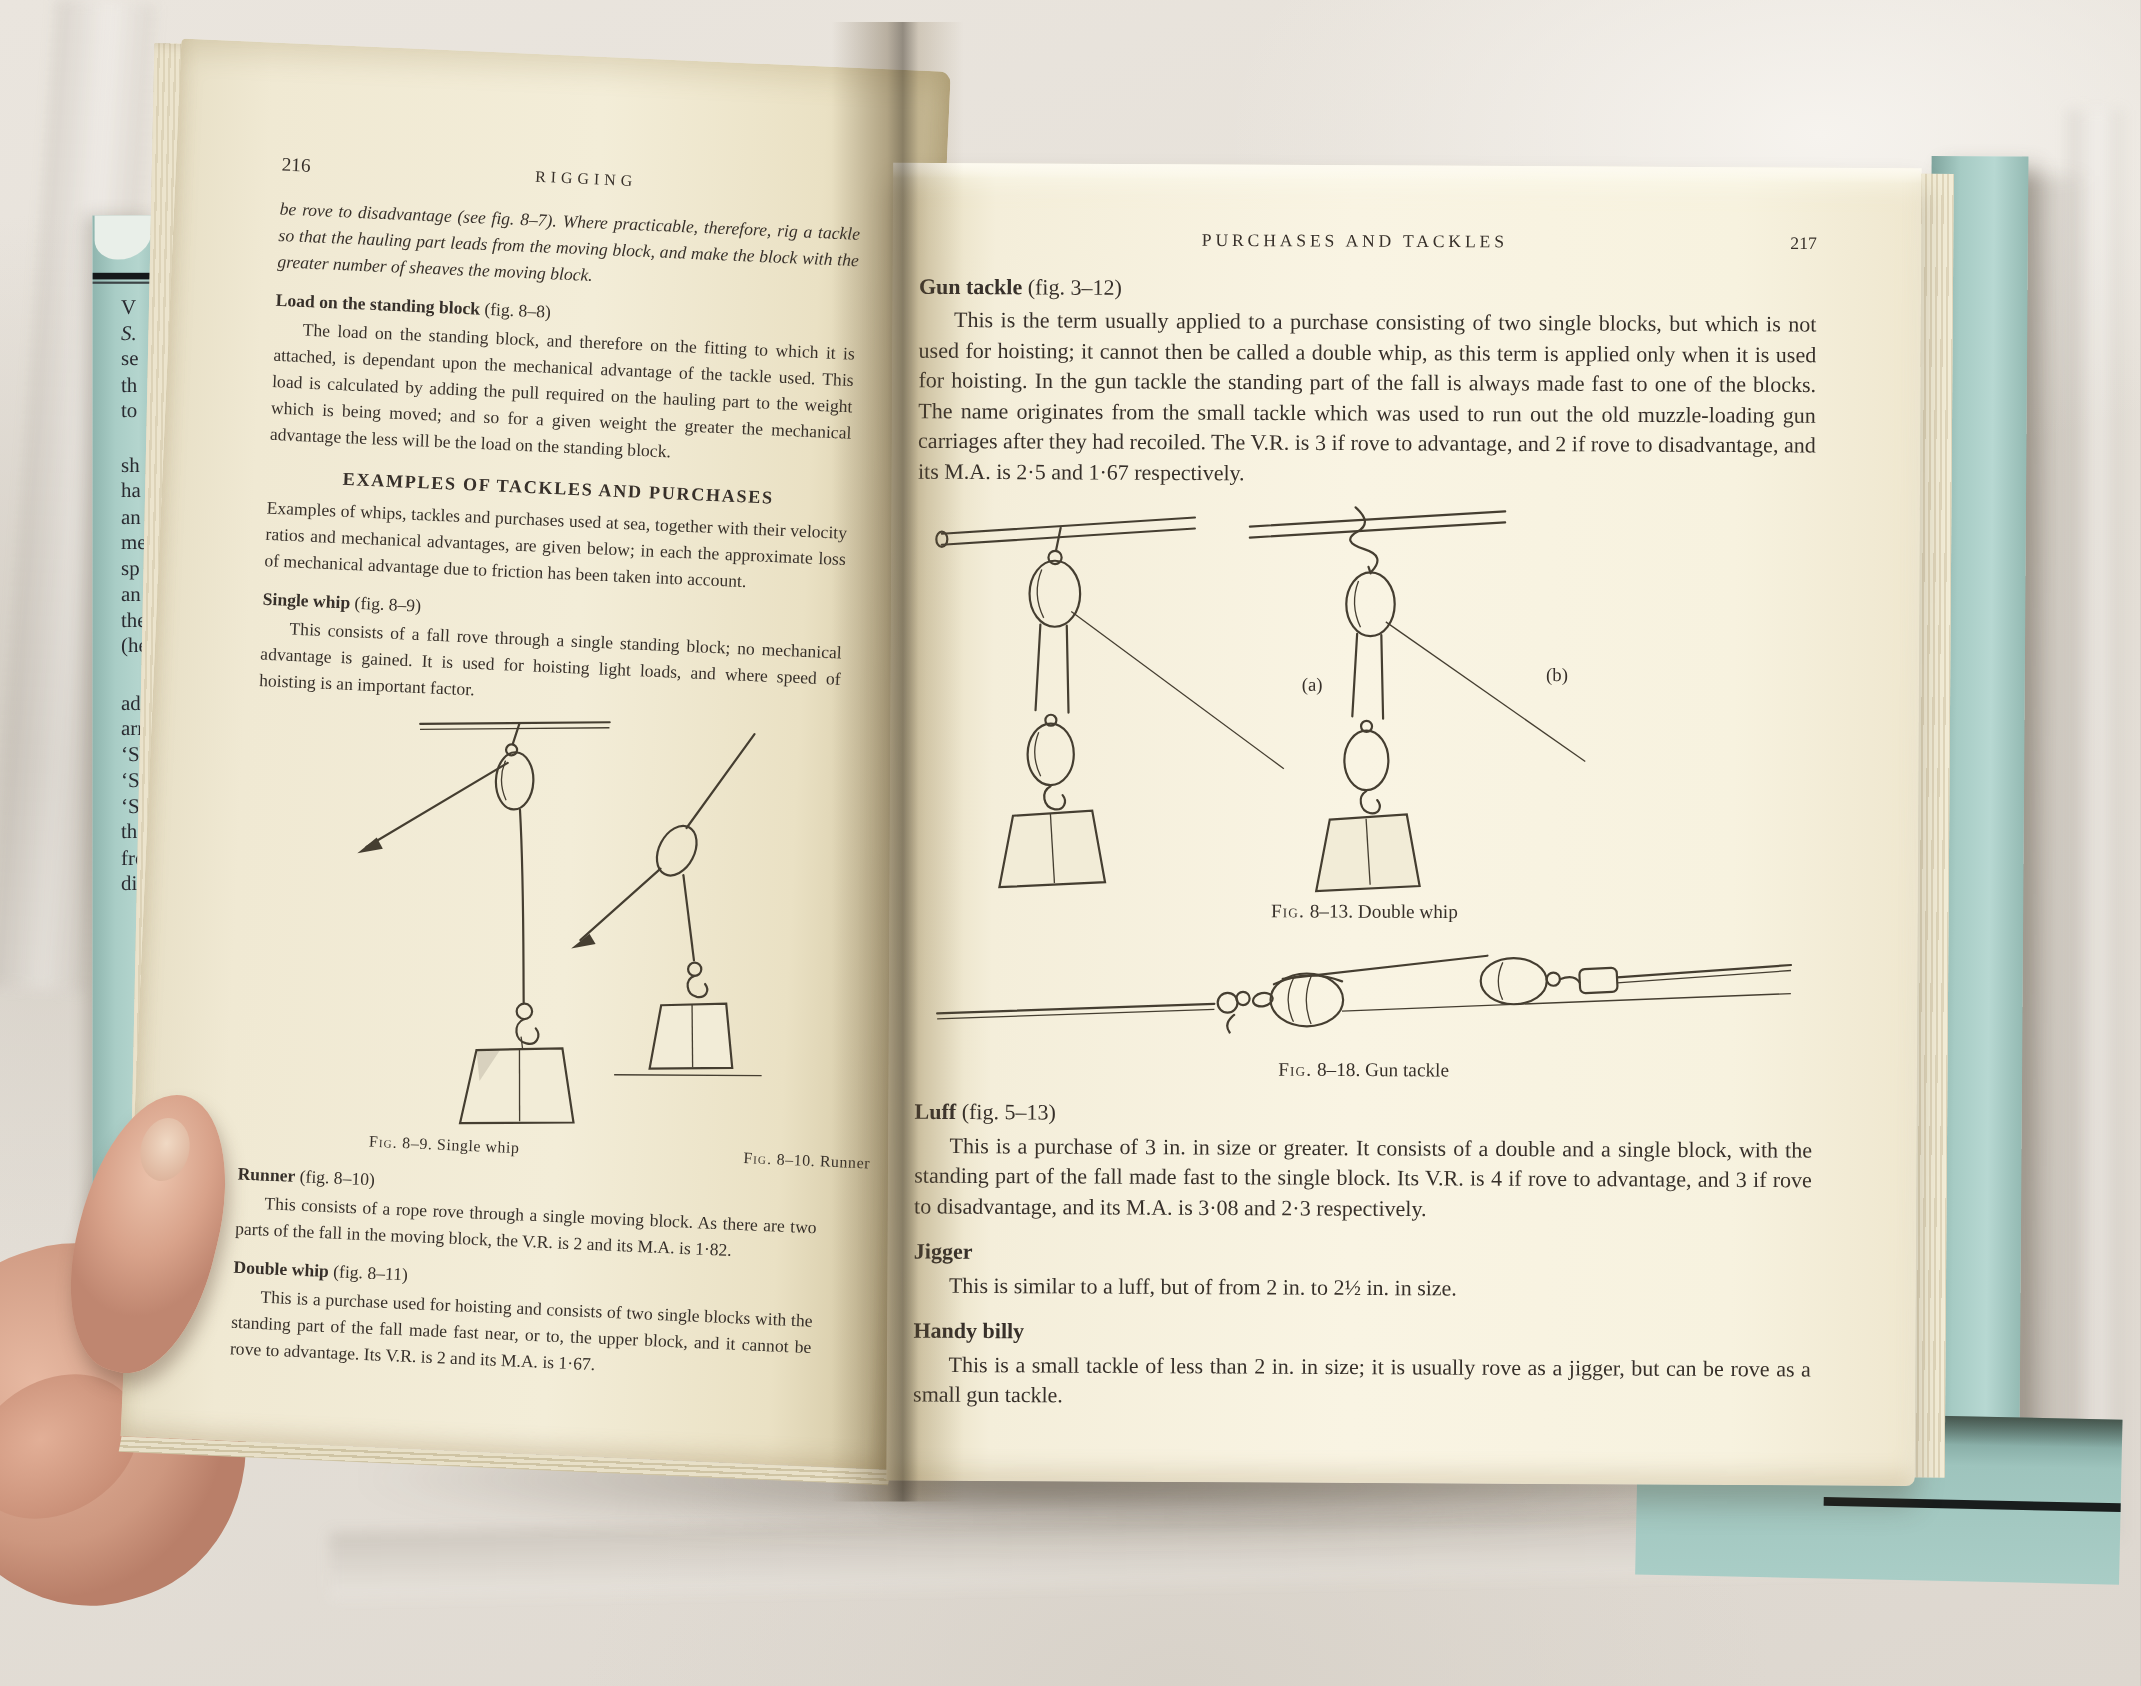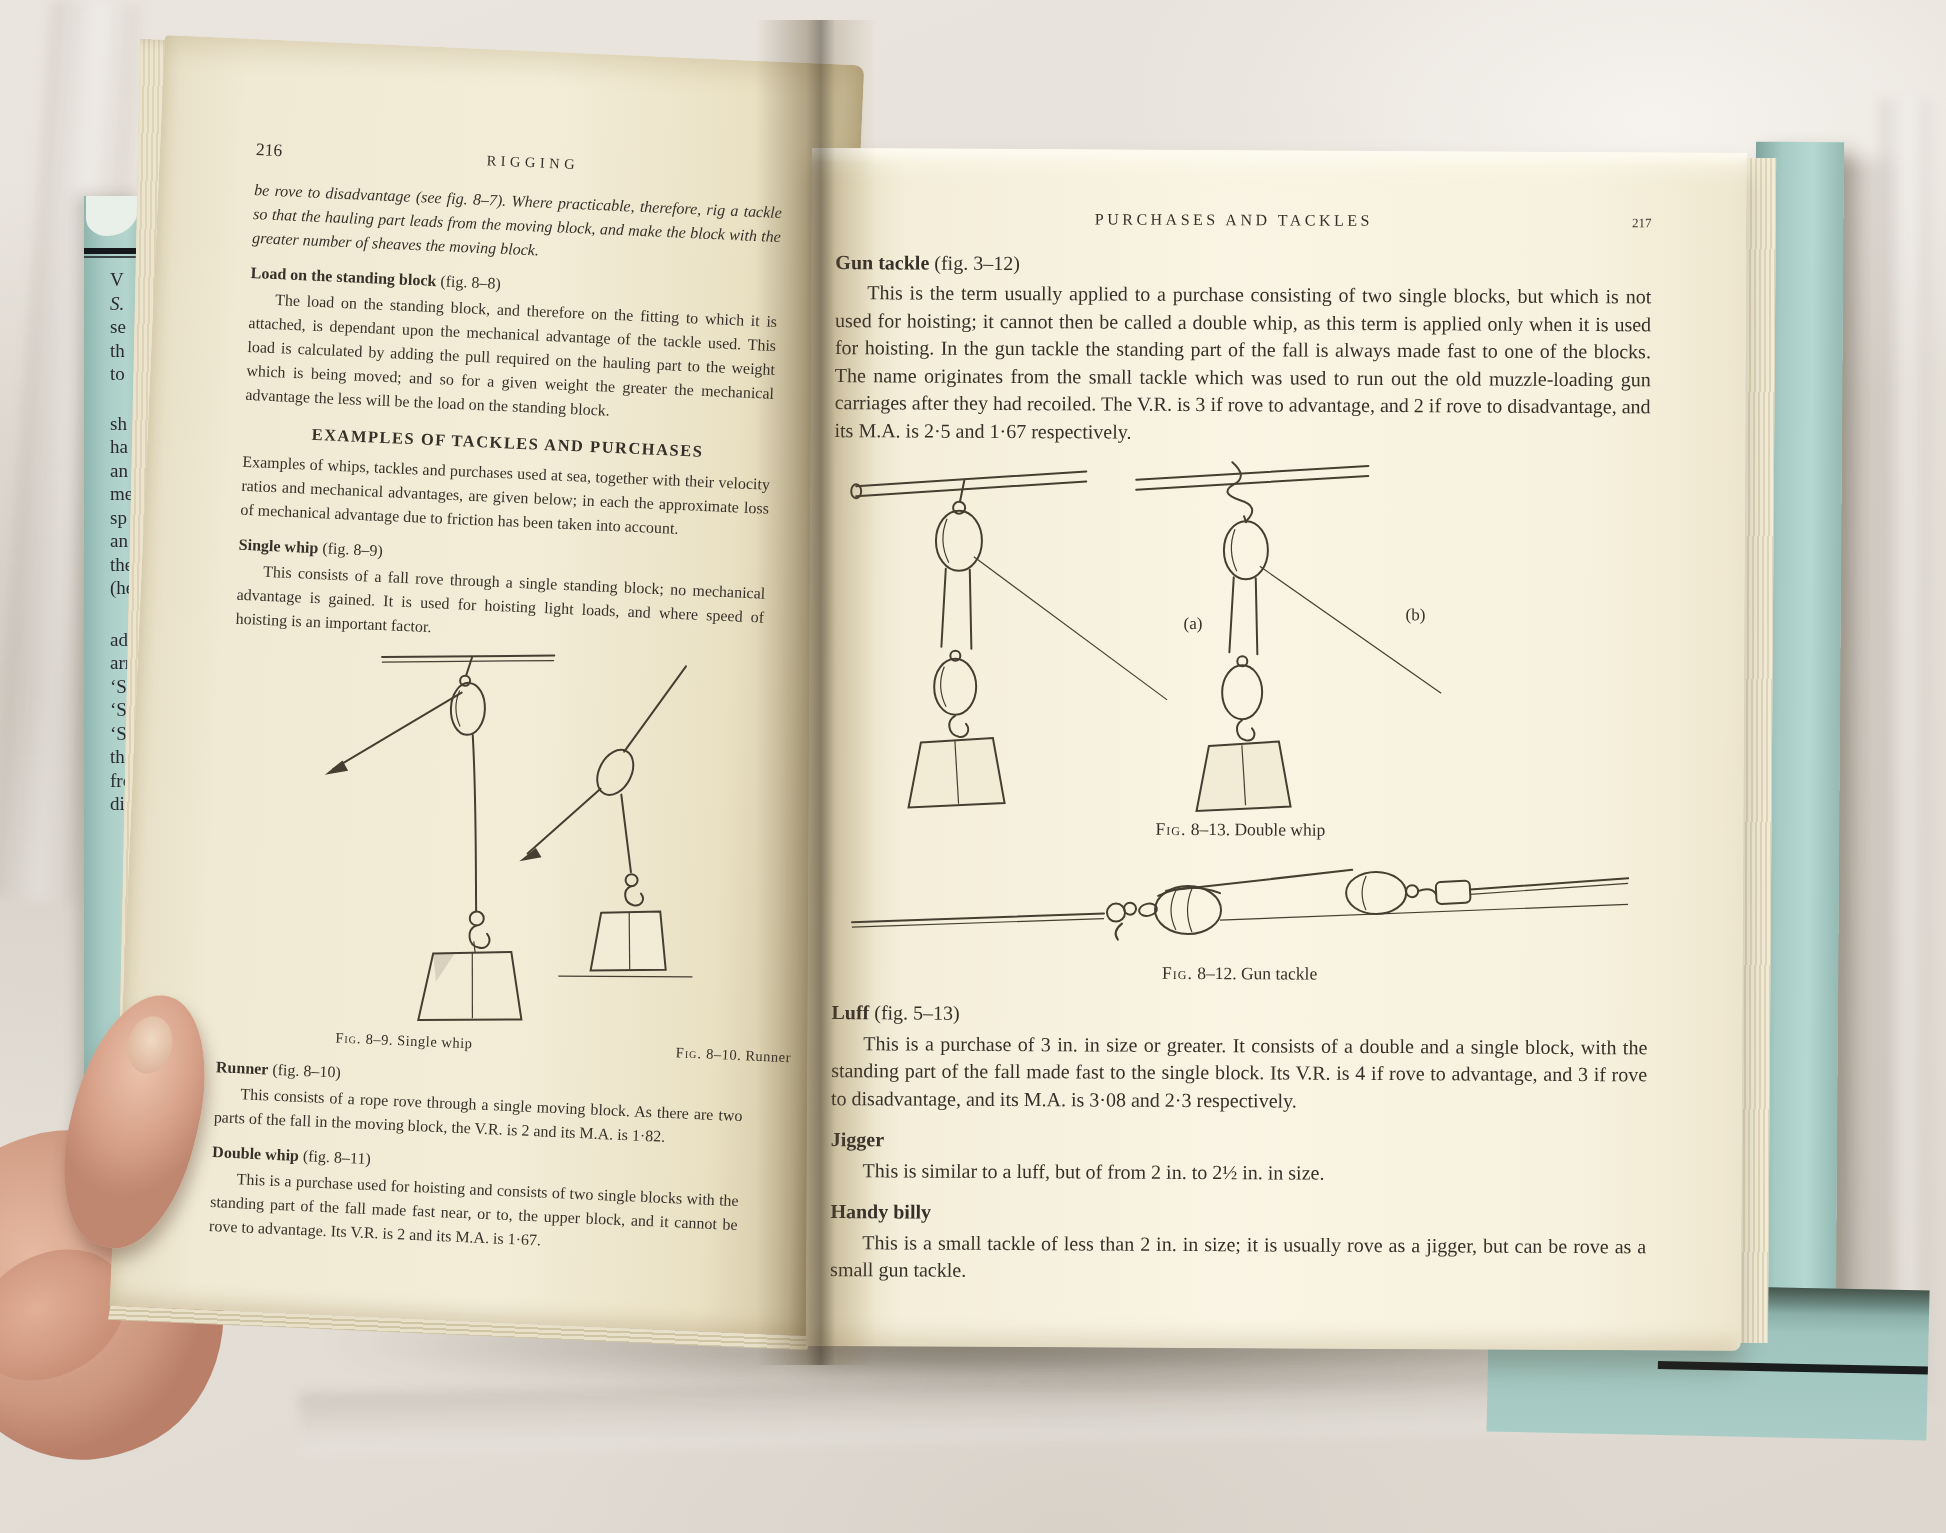--- a/index.html
+++ b/index.html
@@ -91,21 +91,21 @@
   .gutter{position:absolute;z-index:5;left:756px;top:20px;width:120px;height:1345px;
     background:linear-gradient(90deg,rgba(90,72,42,0) 0%,rgba(92,74,44,.34) 42%,rgba(44,34,18,.46) 54%,
                rgba(120,98,58,.22) 66%,rgba(120,98,58,0) 100%);}
 
   
   .lp-inner{position:absolute;left:96px;top:98px;width:528px;font-size:16px;line-height:24px;}
   .pg-head{display:flex;align-items:baseline;margin-bottom:16px;}
   .lp-inner .pnum{font-size:17.5px;}
   .lp-inner .rhead{flex:1;text-align:center;font-size:14.5px;letter-spacing:4.5px;}
   .rp-inner .rhead{flex:1;text-align:center;font-size:16px;letter-spacing:3.5px;}
-  .rp-inner .pnum{font-size:13px;}
+  .rp-inner .pnum{font-size:16px;}
   p{margin:0;text-align:justify;}
   p.ind{text-indent:1.6em;}
   .italic{font-style:italic;}
   .h3{font-size:inherit;margin:11px 0 2px;}
   .h3 .b{font-weight:bold;}
   .h2{font-weight:bold;text-align:center;letter-spacing:1.5px;margin:13px 0 6px;font-size:16.5px;}
   .caps-row{display:flex;font-size:14.5px;margin:4px 0 2px;}
   .cap-sc{letter-spacing:.5px;}
   .sc{font-variant:small-caps;letter-spacing:1px;}
   .cap1{margin-left:118px;}
@@ -313,21 +313,21 @@
           <ellipse class="la" cx="544" cy="42" rx="30" ry="21"></ellipse>
           <path class="la-thin" d="M534,25 q-8,17 0,34"></path>
           <circle class="la" cx="580" cy="40" r="6"></circle>
           <path class="la" d="M586,40 q13,-5 18,3"></path>
           <rect class="la" x="604" y="30" width="34" height="22" rx="5" transform="rotate(-3 621 41)"></rect>
           <line class="la" x1="638" y1="38" x2="796" y2="26"></line>
           <line class="la-thin" x1="638" y1="43" x2="796" y2="31"></line>
           <line class="la-thin" x1="388" y1="70" x2="796" y2="52"></line>
         </svg>
       </div>
-      <div class="cap-center"><span class="sc">Fig.</span> <span>8–12.  Gun tackle</span></div>
+      <div class="cap-center"><span class="sc">Fig.</span> <span>8–18.  Gun tackle</span></div>
 
       <div class="h3">
         <span class="b">Luff</span>
         <span>(fig. 5–13)</span>
       </div>
       <p class="ind">This is a purchase of 3 in. in size or greater. It consists of a double and a single block, with the standing part of the fall made fast to the single block. Its V.R. is 4 if rove to advantage, and 3 if rove to disadvantage, and its M.A. is 3·08 and 2·3 respectively.</p>
       <div class="h3">
         <span class="b">Jigger</span>
       </div>
       <p class="ind">This is similar to a luff, but of from 2 in. to 2½ in. in size.</p>

